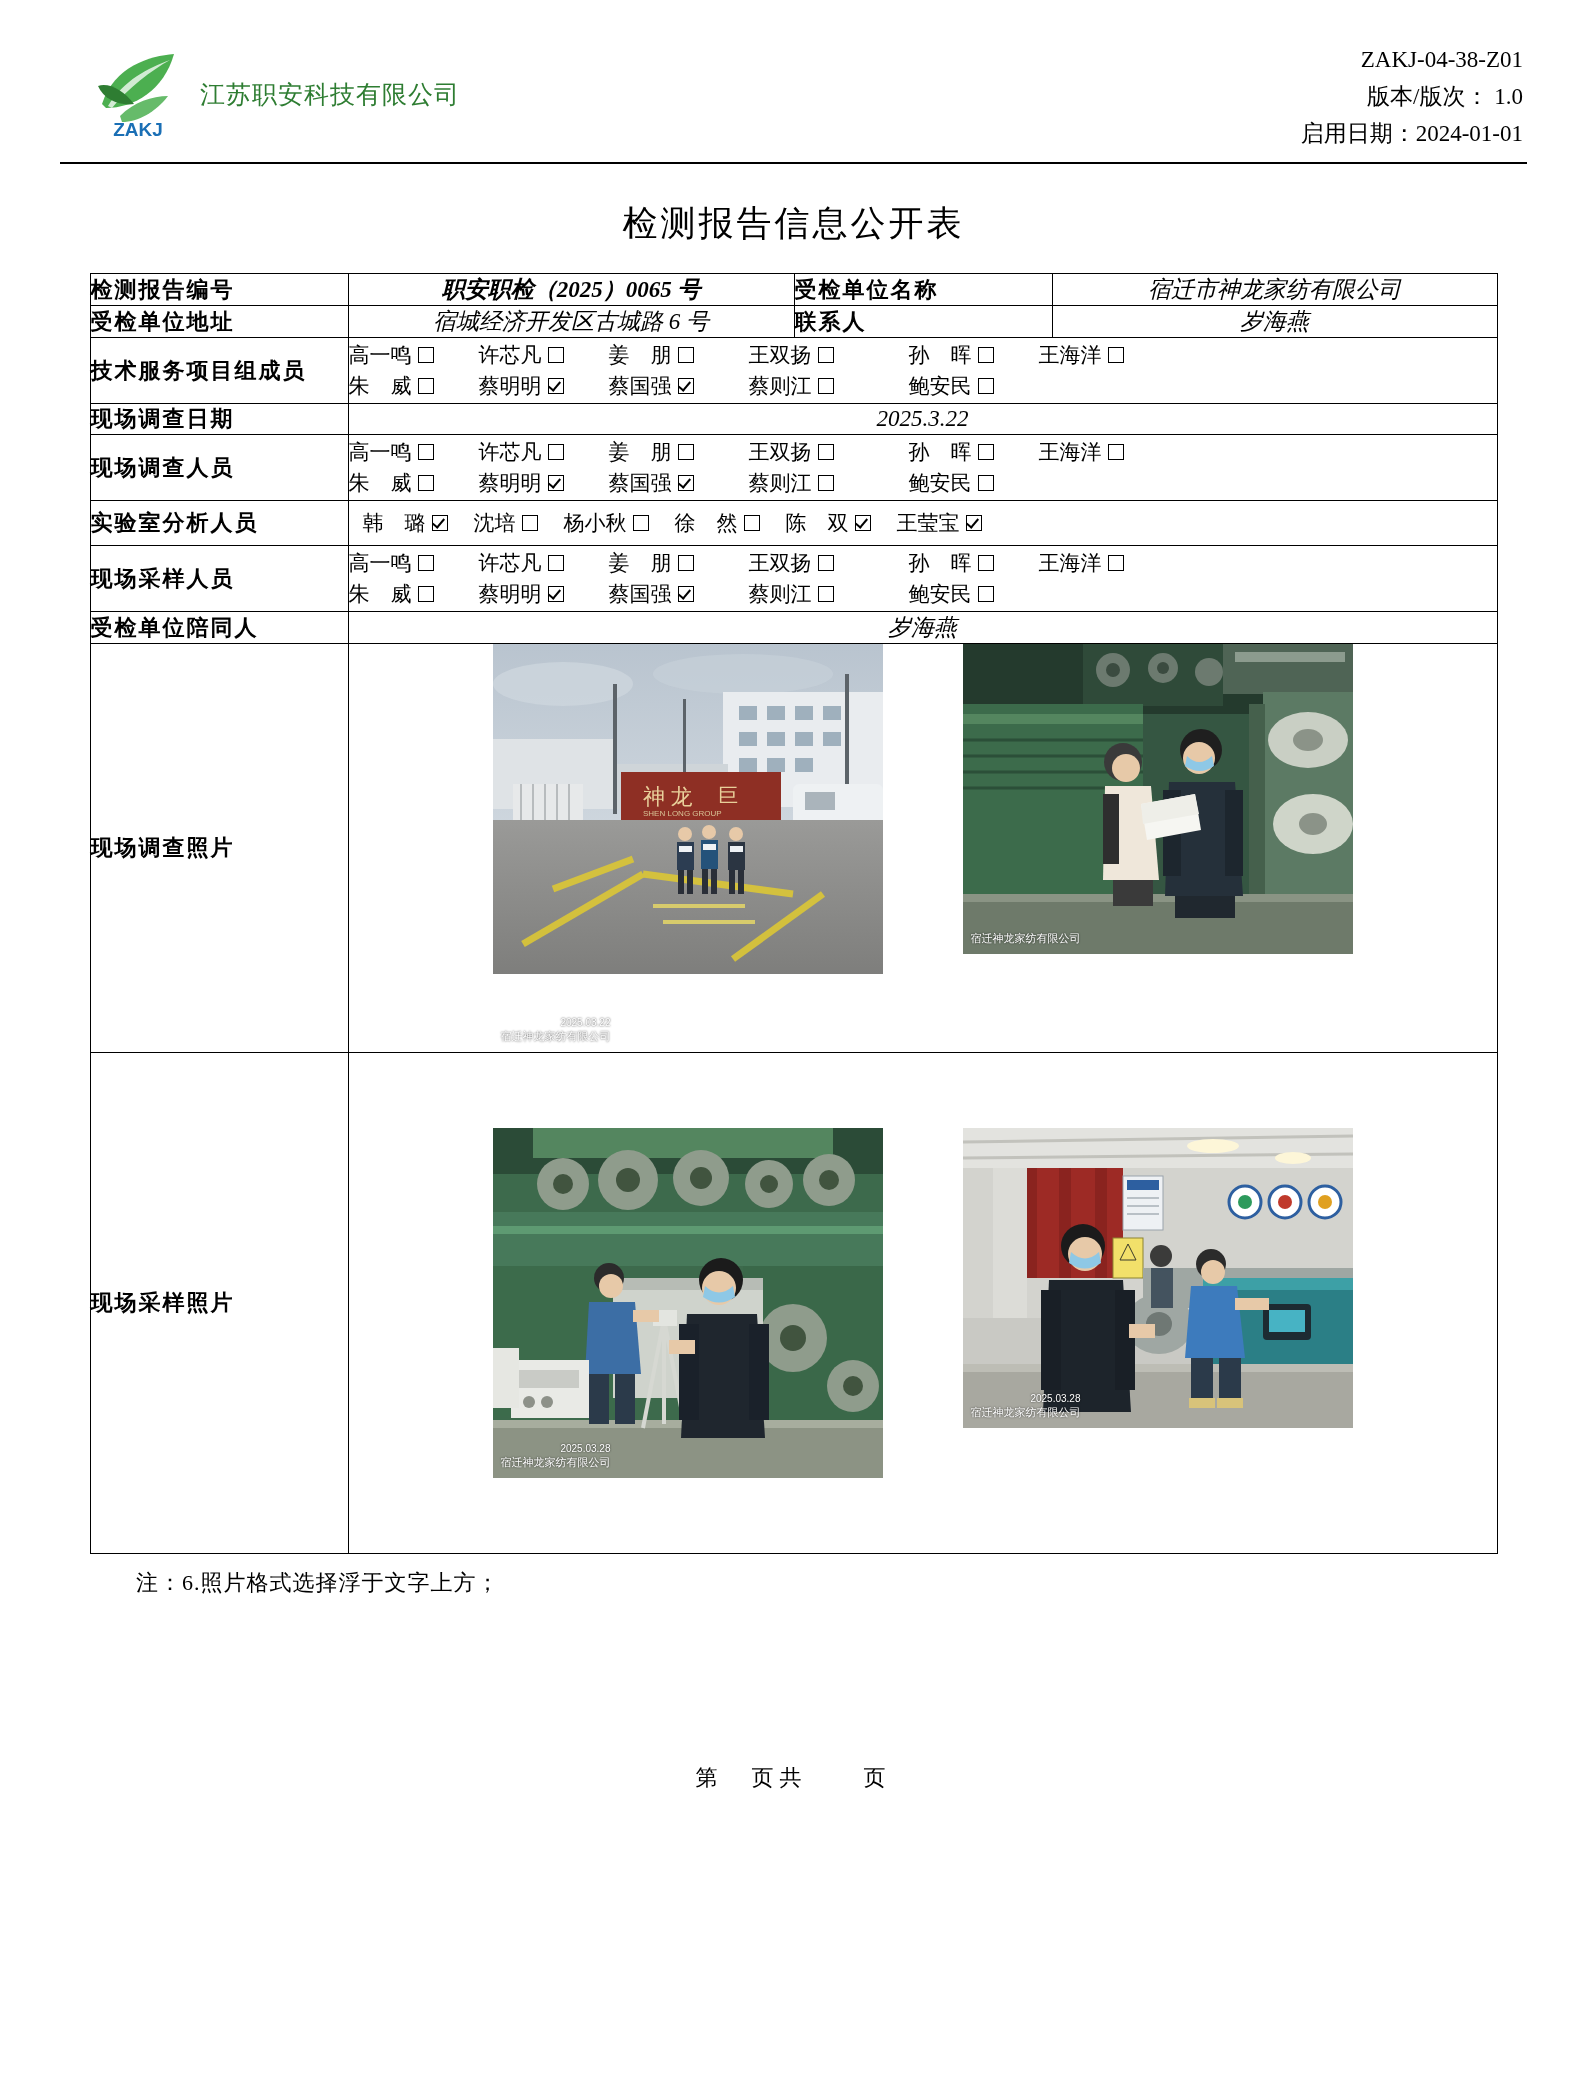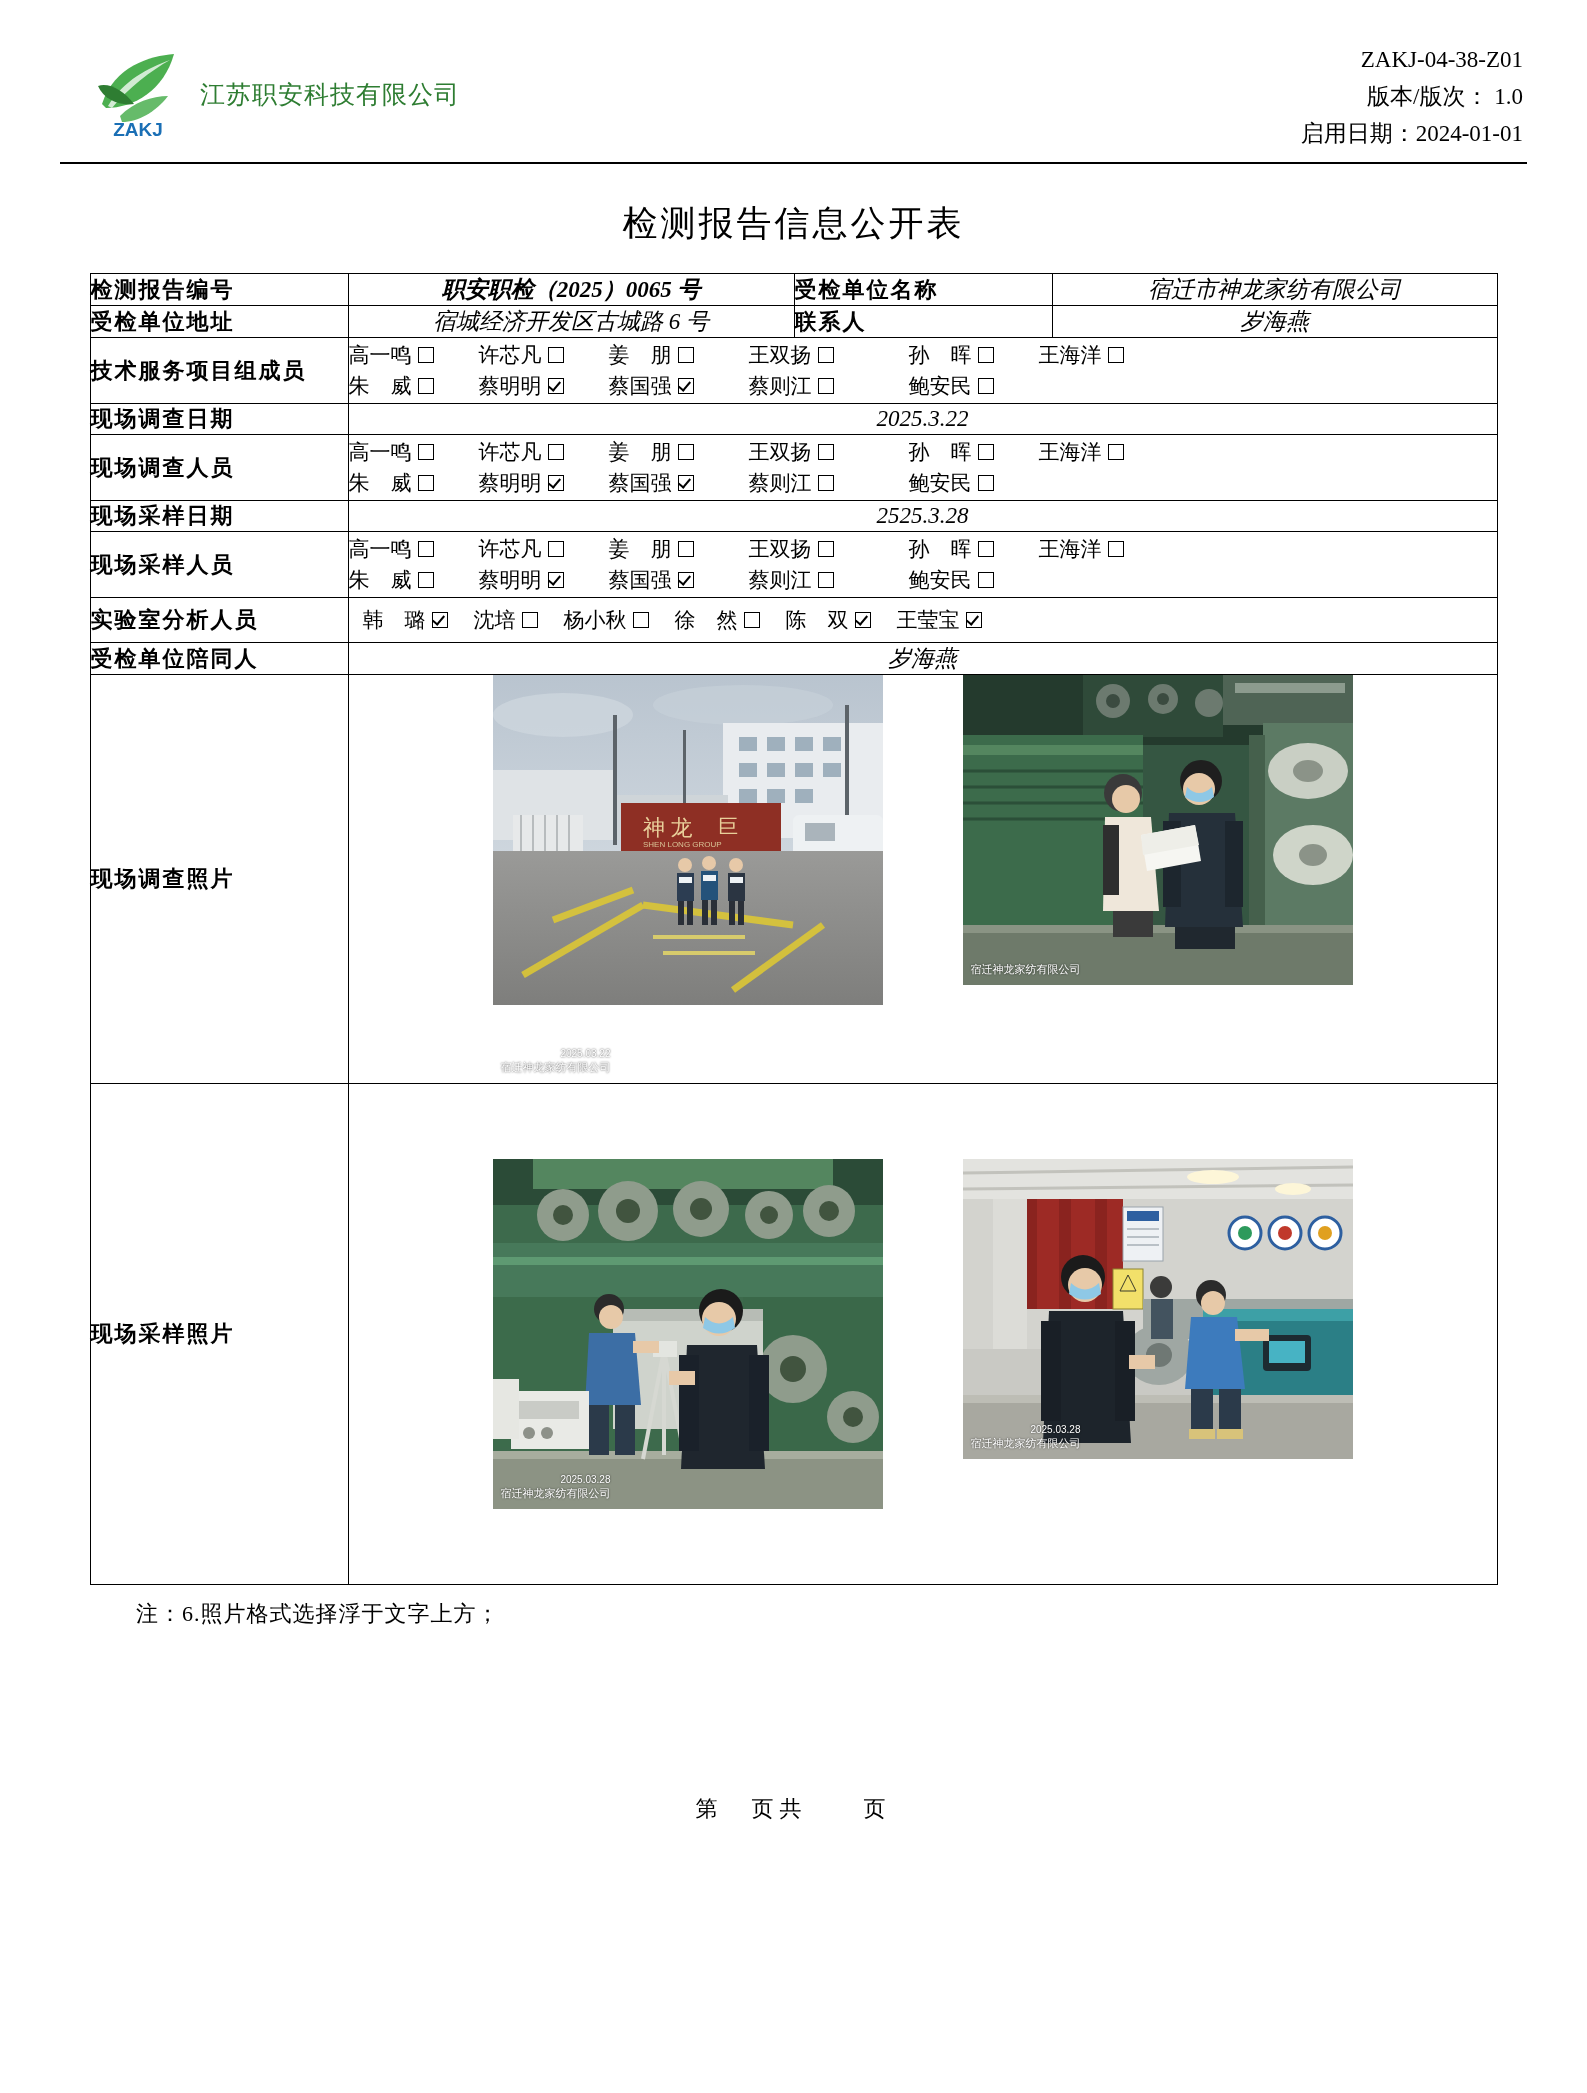--- a/index.html
+++ b/index.html
@@ -343,77 +343,20 @@
                 <span class="box"></span>
               </span>
               <span class="pitem" style="width: 130px;">
                 <span class="pname">鲍安民</span>
                 <span class="box"></span>
               </span>
             </div>
           </td>
       </tr>
       <tr>
-        <td class="lbl">现场采样日期</td>
-        <td class="val-center" colspan="3">2525.3.28</td>
-      </tr>
-      <tr>
-        <td class="lbl">现场采样人员</td>
-        <td class="people" colspan="3">
-            <div class="people-row">
-              <span class="pitem" style="width: 130px;">
-                <span class="pname">高一鸣</span>
-                <span class="box"></span>
-              </span>
-              <span class="pitem" style="width: 130px;">
-                <span class="pname">许芯凡</span>
-                <span class="box"></span>
-              </span>
-              <span class="pitem" style="width: 140px;">
-                <span class="pname">姜　朋</span>
-                <span class="box"></span>
-              </span>
-              <span class="pitem" style="width: 160px;">
-                <span class="pname">王双扬</span>
-                <span class="box"></span>
-              </span>
-              <span class="pitem" style="width: 130px;">
-                <span class="pname">孙　晖</span>
-                <span class="box"></span>
-              </span>
-              <span class="pitem" style="width: 130px;">
-                <span class="pname">王海洋</span>
-                <span class="box"></span>
-              </span>
-            </div>
-            <div class="people-row">
-              <span class="pitem" style="width: 130px;">
-                <span class="pname">朱　威</span>
-                <span class="box"></span>
-              </span>
-              <span class="pitem" style="width: 130px;">
-                <span class="pname">蔡明明</span>
-                <span class="box checked"></span>
-              </span>
-              <span class="pitem" style="width: 140px;">
-                <span class="pname">蔡国强</span>
-                <span class="box checked"></span>
-              </span>
-              <span class="pitem" style="width: 160px;">
-                <span class="pname">蔡则江</span>
-                <span class="box"></span>
-              </span>
-              <span class="pitem" style="width: 130px;">
-                <span class="pname">鲍安民</span>
-                <span class="box"></span>
-              </span>
-            </div>
-          </td>
-      </tr>
-      <tr>
         <td class="lbl">实验室分析人员</td>
         <td colspan="3">
           <div class="lab-row" id="lab-row">
               <span class="pitem">
                 <span class="pname">韩　璐</span>
                 <span class="box checked"></span>
               </span>
               <span class="pitem">
                 <span class="pname">沈培</span>
                 <span class="box"></span>
@@ -429,20 +372,73 @@
               <span class="pitem">
                 <span class="pname">陈　双</span>
                 <span class="box checked"></span>
               </span>
               <span class="pitem">
                 <span class="pname">王莹宝</span>
                 <span class="box checked"></span>
               </span>
             </div>
         </td>
+      </tr>
+      <tr>
+        <td class="lbl">现场采样人员</td>
+        <td class="people" colspan="3">
+            <div class="people-row">
+              <span class="pitem" style="width: 130px;">
+                <span class="pname">高一鸣</span>
+                <span class="box"></span>
+              </span>
+              <span class="pitem" style="width: 130px;">
+                <span class="pname">许芯凡</span>
+                <span class="box"></span>
+              </span>
+              <span class="pitem" style="width: 140px;">
+                <span class="pname">姜　朋</span>
+                <span class="box"></span>
+              </span>
+              <span class="pitem" style="width: 160px;">
+                <span class="pname">王双扬</span>
+                <span class="box"></span>
+              </span>
+              <span class="pitem" style="width: 130px;">
+                <span class="pname">孙　晖</span>
+                <span class="box"></span>
+              </span>
+              <span class="pitem" style="width: 130px;">
+                <span class="pname">王海洋</span>
+                <span class="box"></span>
+              </span>
+            </div>
+            <div class="people-row">
+              <span class="pitem" style="width: 130px;">
+                <span class="pname">朱　威</span>
+                <span class="box"></span>
+              </span>
+              <span class="pitem" style="width: 130px;">
+                <span class="pname">蔡明明</span>
+                <span class="box checked"></span>
+              </span>
+              <span class="pitem" style="width: 140px;">
+                <span class="pname">蔡国强</span>
+                <span class="box checked"></span>
+              </span>
+              <span class="pitem" style="width: 160px;">
+                <span class="pname">蔡则江</span>
+                <span class="box"></span>
+              </span>
+              <span class="pitem" style="width: 130px;">
+                <span class="pname">鲍安民</span>
+                <span class="box"></span>
+              </span>
+            </div>
+          </td>
       </tr>
       <tr>
         <td class="lbl">受检单位陪同人</td>
         <td class="val-center" colspan="3">岁海燕</td>
       </tr>
 
       <tr>
         <td class="lbl">现场调查照片</td>
         <td class="photo-cell" colspan="3">
           <div class="photo-wrap">

